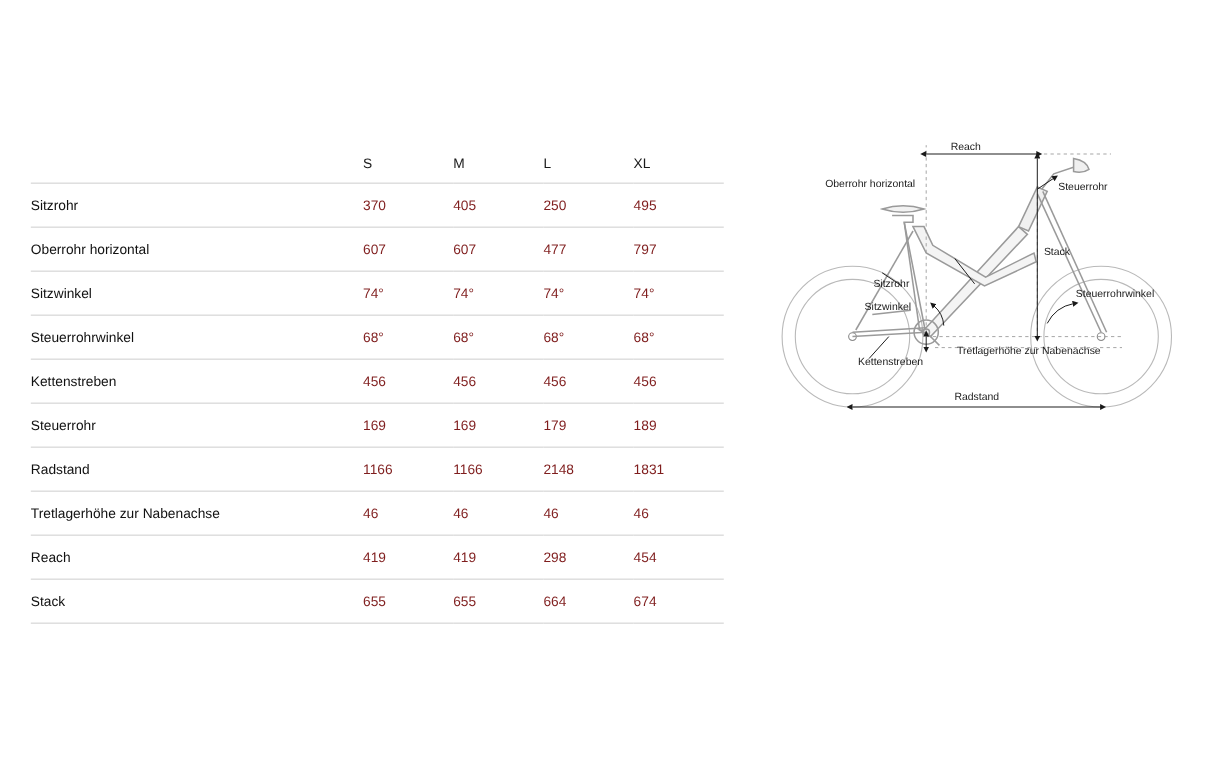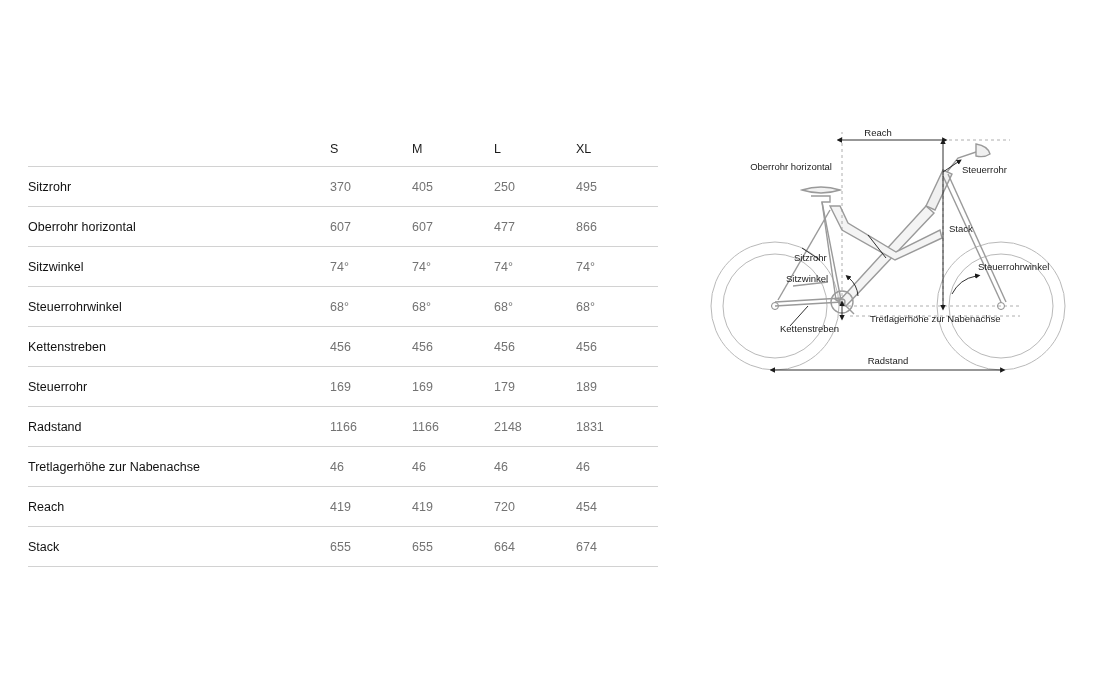--- a/index.html
+++ b/index.html
@@ -49,21 +49,21 @@
   #geometry-table tbody td {
     height: 39px;
   }
   .col-label {
     width: 302px;
     font-weight: bold;
     color: #111111;
   }
   .col-size {
     width: 82px;
-    color: #737373;
+    color: #7f1d1d;
   }
   thead .col-label { font-weight: normal; }
   thead .col-size { color: #1a1a1a; }
 
   
   #bike-diagram {
     position: absolute;
     left: 690px;
     top: 110px;
     width: 420px;
@@ -99,21 +99,21 @@
         <td class="col-size">370</td>
         <td class="col-size">405</td>
         <td class="col-size">250</td>
         <td class="col-size">495</td>
       </tr>
       <tr>
         <td class="col-label">Oberrohr horizontal</td>
         <td class="col-size">607</td>
         <td class="col-size">607</td>
         <td class="col-size">477</td>
-        <td class="col-size">866</td>
+        <td class="col-size">797</td>
       </tr>
       <tr>
         <td class="col-label">Sitzwinkel</td>
         <td class="col-size">74°</td>
         <td class="col-size">74°</td>
         <td class="col-size">74°</td>
         <td class="col-size">74°</td>
       </tr>
       <tr>
         <td class="col-label">Steuerrohrwinkel</td>
@@ -147,21 +147,21 @@
         <td class="col-label">Tretlagerhöhe zur Nabenachse</td>
         <td class="col-size">46</td>
         <td class="col-size">46</td>
         <td class="col-size">46</td>
         <td class="col-size">46</td>
       </tr>
       <tr>
         <td class="col-label">Reach</td>
         <td class="col-size">419</td>
         <td class="col-size">419</td>
-        <td class="col-size">720</td>
+        <td class="col-size">298</td>
         <td class="col-size">454</td>
       </tr>
       <tr>
         <td class="col-label">Stack</td>
         <td class="col-size">655</td>
         <td class="col-size">655</td>
         <td class="col-size">664</td>
         <td class="col-size">674</td>
       </tr>
     </tbody>

